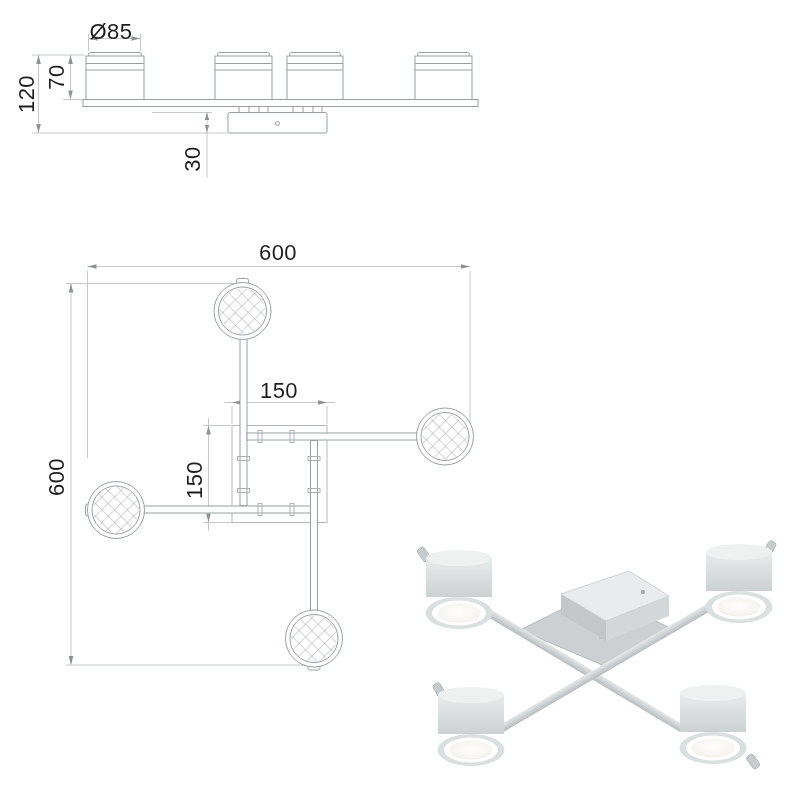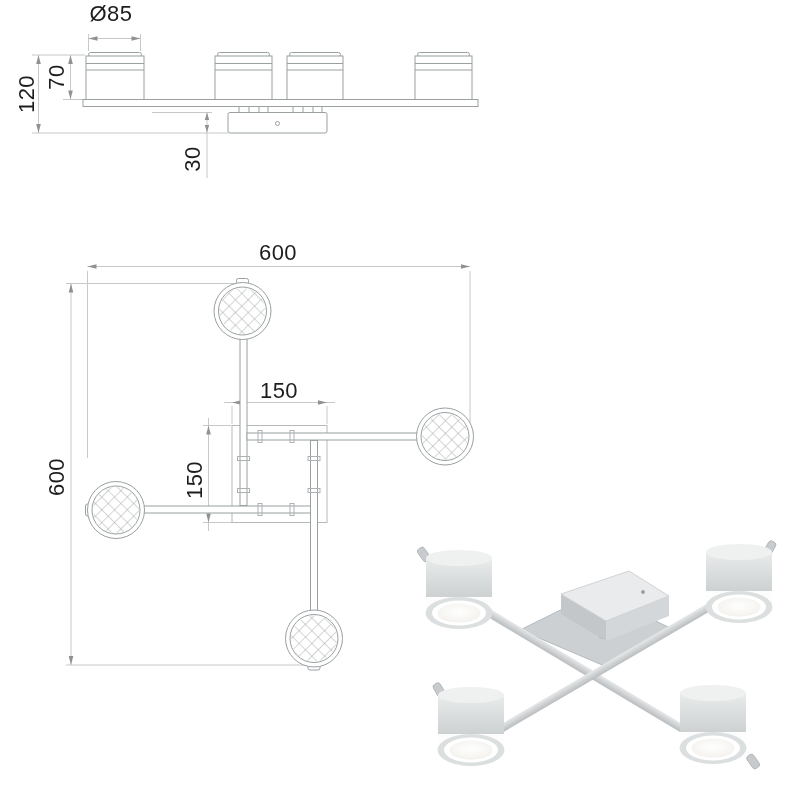--- a/index.html
+++ b/index.html
@@ -176,21 +176,21 @@
         </g>
         <g>
           <circle cx="314" cy="638.5" r="28.5" fill="#ffffff"></circle>
           <circle cx="314" cy="638.5" r="24"></circle>
           <circle cx="314" cy="638.5" r="23" fill="url(#mesh)" stroke="none"></circle>
         </g>
       </g>
     </g>
   </svg>
 
-  <div class="dim htext" style="left:111px;top:14px;">Ø85</div>
+  <div class="dim htext" style="left:111px;top:32px;">Ø85</div>
   <div class="dim vtext" style="left:57px;top:77px;">70</div>
   <div class="dim vtext" style="left:27px;top:94px;">120</div>
   <div class="dim vtext" style="left:193px;top:159px;">30</div>
 
   <div class="dim htext" style="left:278px;top:253px;">600</div>
   <div class="dim vtext" style="left:57px;top:477px;">600</div>
   <div class="dim htext" style="left:279px;top:391px;">150</div>
   <div class="dim vtext" style="left:195px;top:480px;">150</div>
 
   <svg width="380" height="250" viewBox="0 0 380 250" style="left:415px;top:535px;">

